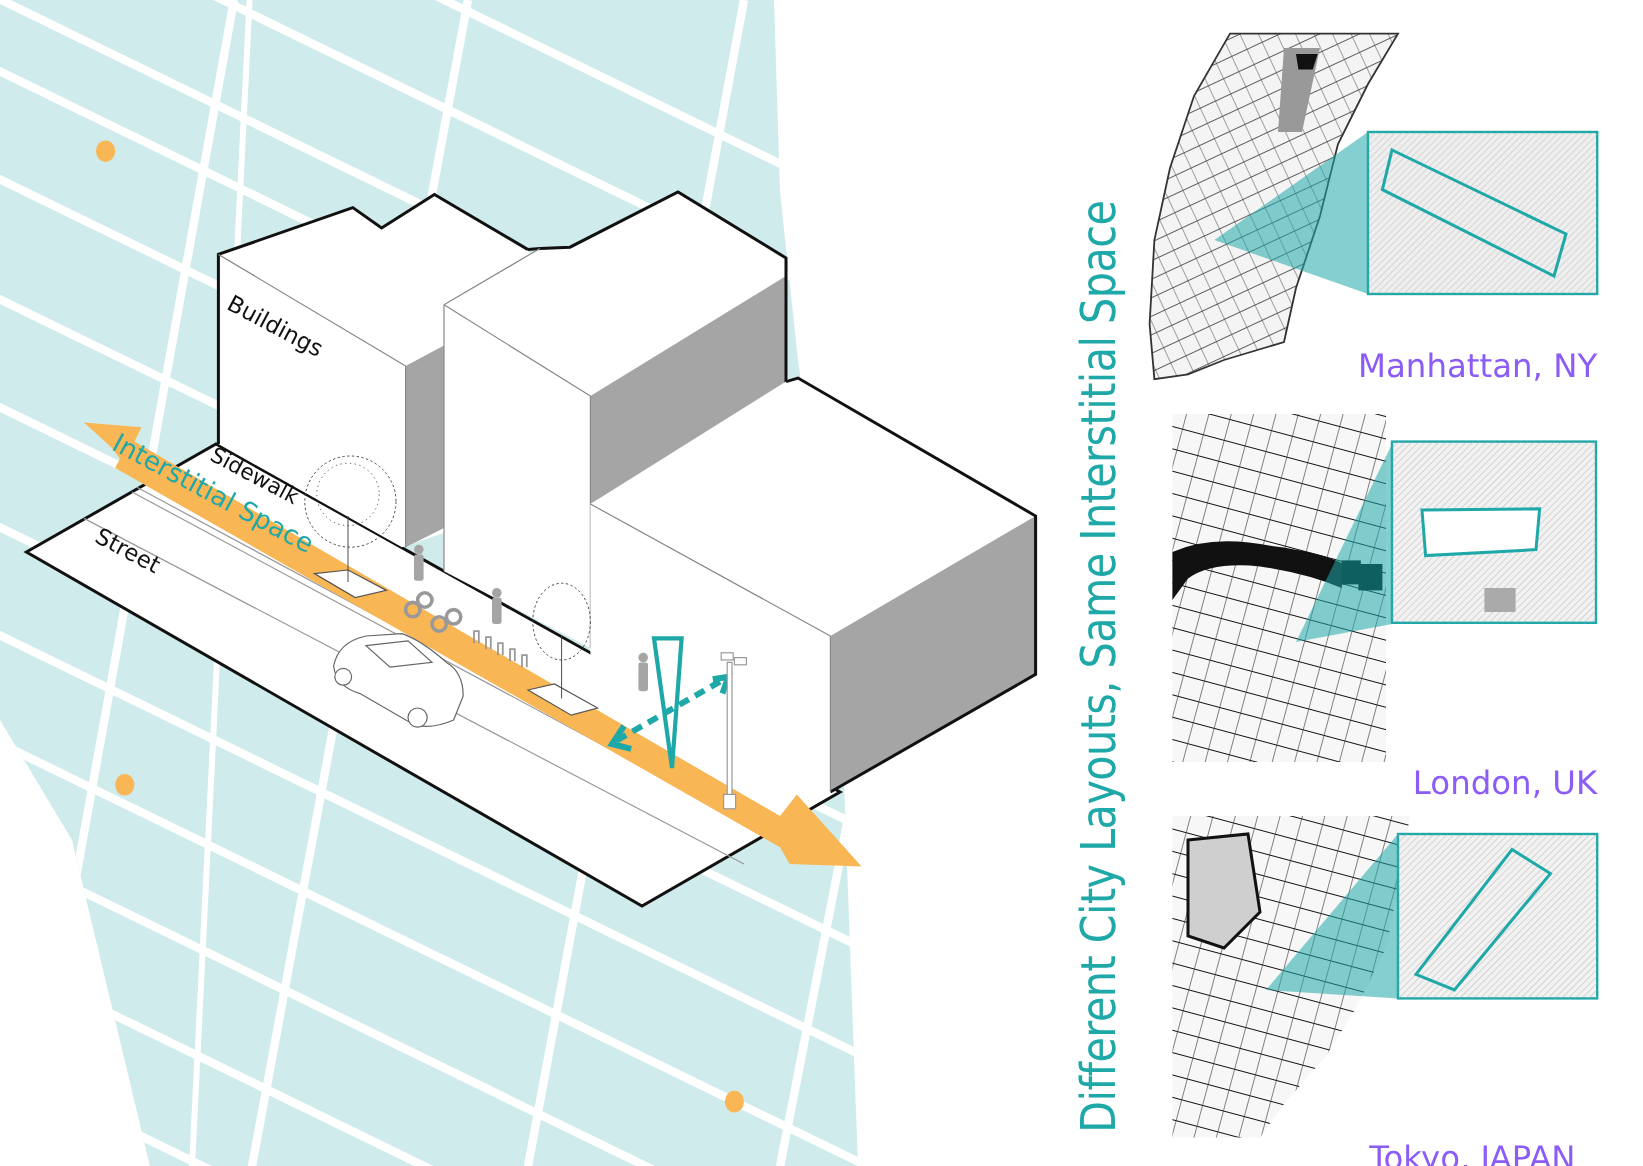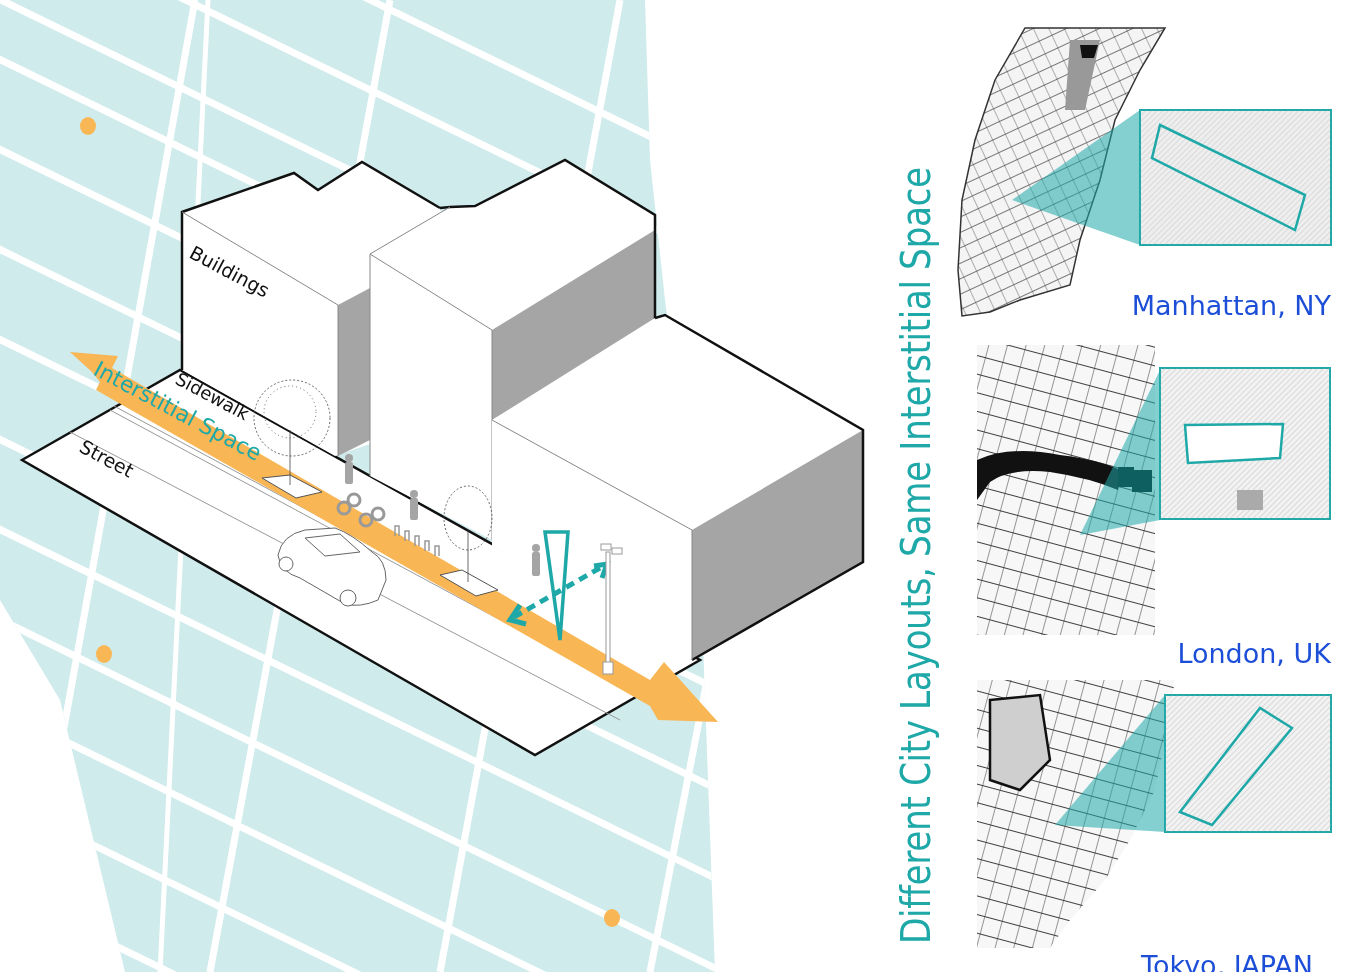--- a/index.html
+++ b/index.html
@@ -1,21 +1,21 @@
 <!DOCTYPE html>
 <html><head>
 <meta charset="utf-8">
 <style>
   html,body{margin:0;padding:0;background:#ffffff;}
   body{width:1369px;height:972px;position:relative;overflow:hidden;font-family:"Liberation Sans",sans-serif;}
   .layer{position:absolute;left:0;top:0;}
   .vtitle{position:absolute;left:896px;top:944px;transform-origin:0 0;transform:rotate(-90deg);
     font-family:"DejaVu Sans",sans-serif;font-size:40px;color:#1fa8a8;white-space:nowrap;letter-spacing:-0.5px;
     font-weight:normal;line-height:1;transform:rotate(-90deg) scaleX(0.86);}
-  .city-label{position:absolute;font-family:"DejaVu Sans",sans-serif;font-size:27px;color:#1d4ed8;white-space:nowrap;text-align:right;}
+  .city-label{position:absolute;font-family:"DejaVu Sans",sans-serif;font-size:27px;color:#8b5cf6;white-space:nowrap;text-align:right;}
   .iso-label{font-family:"DejaVu Sans",sans-serif;}
 </style>
 </head>
 <body>
 
 <svg class="layer" width="1369" height="972" viewBox="0 0 1369 972">
   <defs>
     <clipPath id="gridclip">
       <polygon points="0,0 645,0 650,160 665,300 700,560 715,972 125,972 60,700 0,600"></polygon>
     </clipPath>

